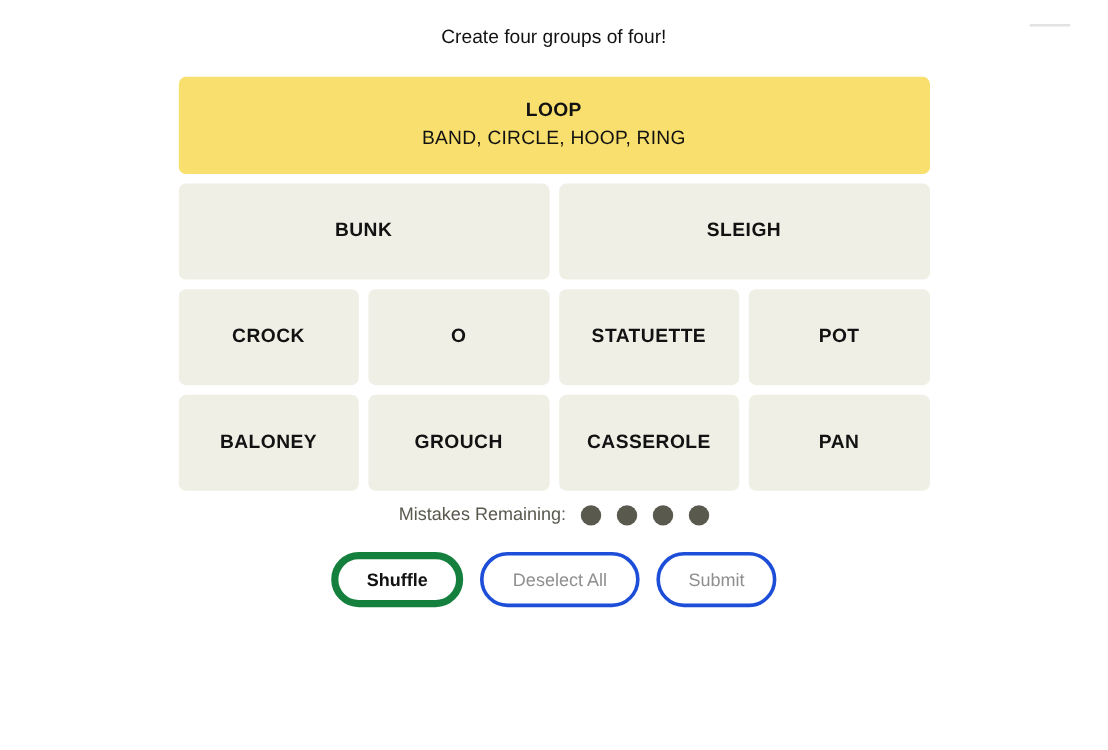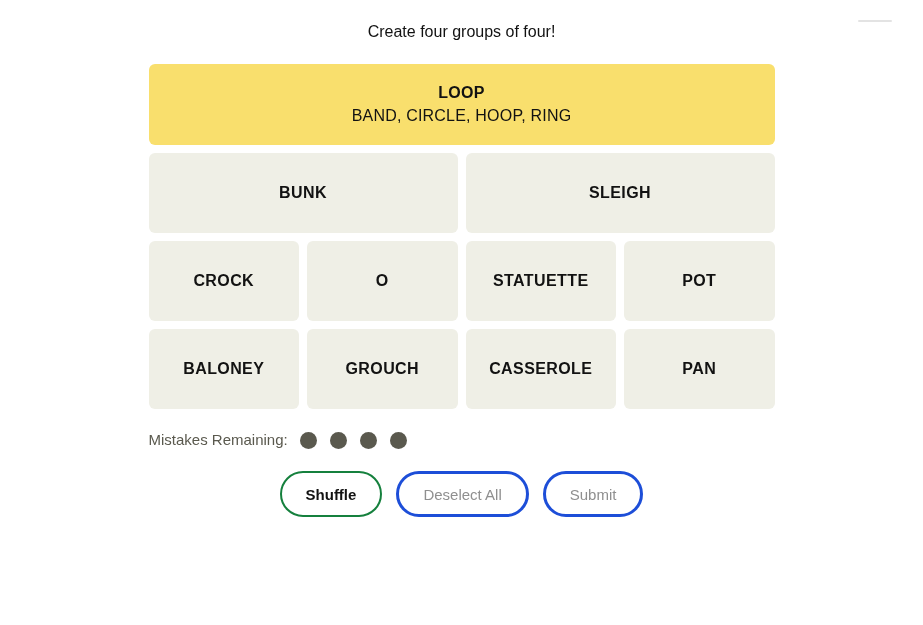--- a/index.html
+++ b/index.html
@@ -92,23 +92,24 @@
     letter-spacing: 0.4px;
     color: #121212;
     cursor: pointer;
     user-select: none;
     text-align: center;
     padding: 0 4px;
     box-sizing: border-box;
   }
 
   .mistakes {
-    margin-top: 21px;
-    display: flex;
-    align-items: center;
+    margin-top: 10px;
+    display: flex;
+    align-items: center;
+    justify-content: center;
     gap: 12px;
   }
   .mistakes-label {
     font-size: 15px;
     color: #5a594e;
     line-height: 20px;
   }
   .dots {
     display: flex;
     align-items: center;
@@ -137,21 +138,21 @@
     font-size: 15px;
     line-height: 1;
     padding: 0 24px;
     box-sizing: border-box;
     display: inline-flex;
     align-items: center;
     justify-content: center;
     cursor: pointer;
   }
   .ctrl-btn.primary {
-    border: 2px solid #15803d;
+    border: 6px solid #15803d;
     color: #121212;
     font-weight: 700;
   }
   .ctrl-btn.disabled {
     border: 3px solid #1d4ed8;
     color: #8f8f8f;
     font-weight: 400;
     cursor: default;
   }
 </style>

